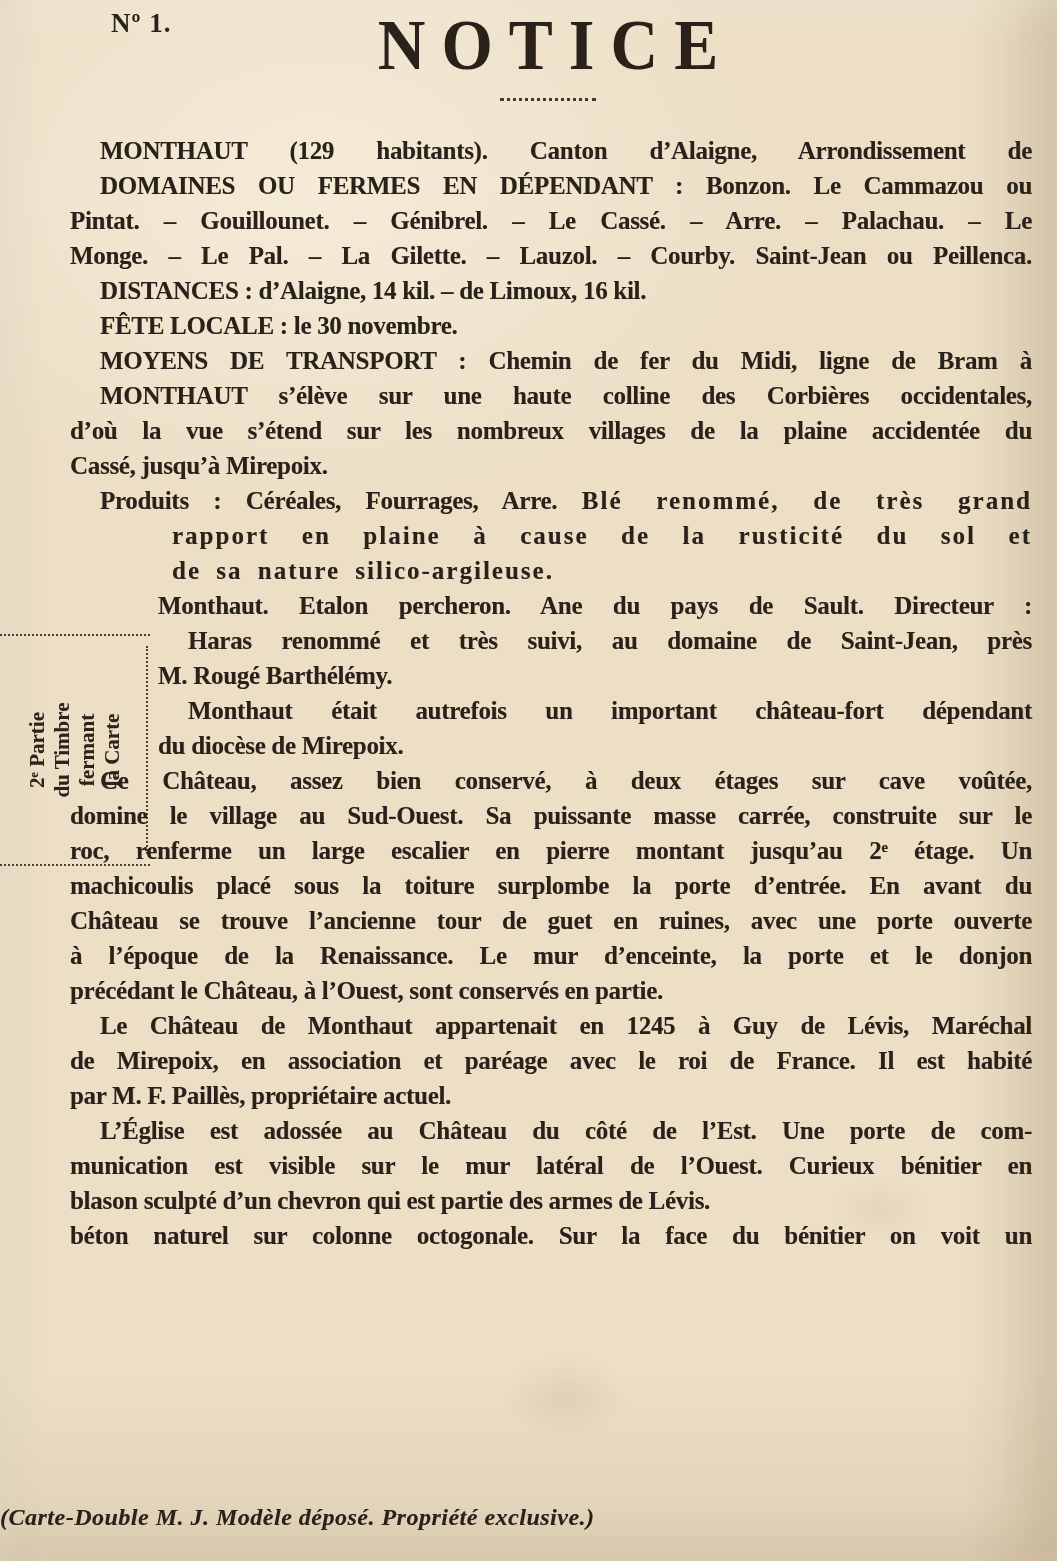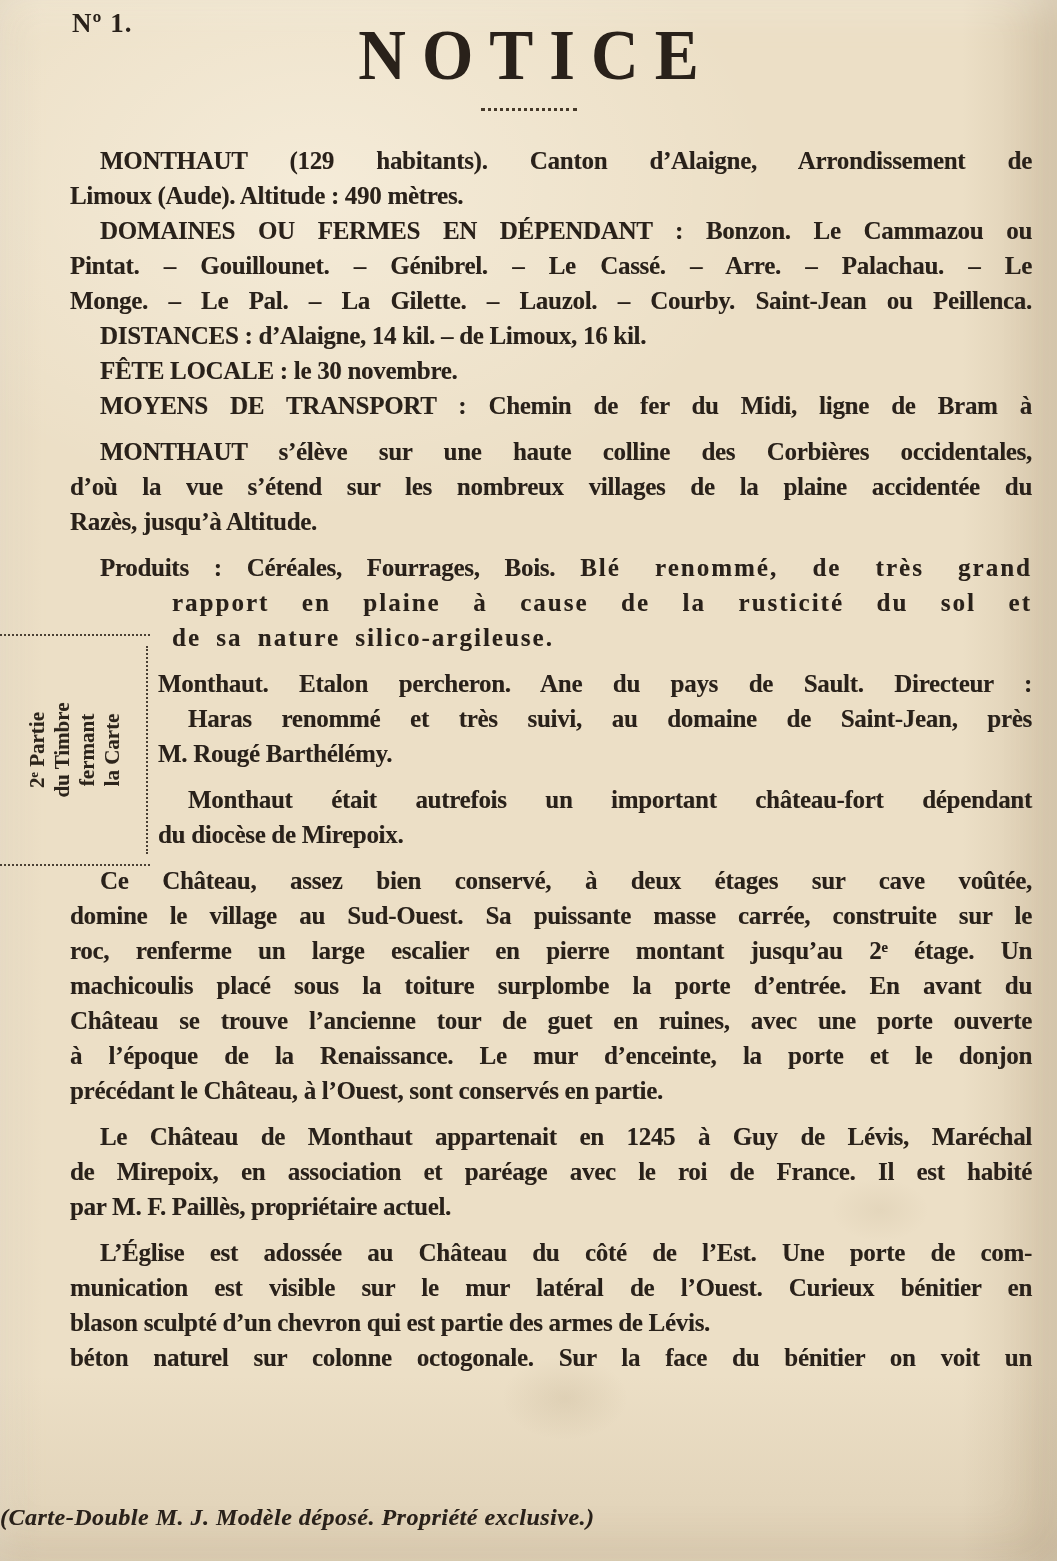--- a/index.html
+++ b/index.html
@@ -14,21 +14,21 @@
     background:
       radial-gradient(90px 60px at 565px 1398px, rgba(120,95,55,0.10), transparent 70%),
       radial-gradient(70px 45px at 880px 1210px, rgba(120,95,55,0.07), transparent 70%),
       radial-gradient(700px 500px at 30% 12%, rgba(255,250,238,0.45), transparent 65%),
       linear-gradient(to right, rgba(0,0,0,0) 91%, rgba(110,82,42,0.14)),
       linear-gradient(to bottom, rgba(0,0,0,0) 88%, rgba(110,82,42,0.10)),
       linear-gradient(to left, rgba(0,0,0,0) 96%, rgba(110,82,42,0.06)),
       #ecdfc6;
     box-shadow: inset -14px -16px 46px rgba(95,70,35,0.10), inset 8px 10px 34px rgba(255,252,240,0.35);
   }
-  .header{position:relative;padding-top:20px;}
+  .header{position:relative;padding-top:10px;margin-left:39px;}
   .page-number{
     position:absolute;left:72px;top:8px;
     font-size:27px;letter-spacing:1px;
   }
   .title{
     text-align:center;
     font-size:66px;
     line-height:70px;
     letter-spacing:16px;
     text-indent:16px; 
@@ -42,21 +42,21 @@
   .body-text{
     position:relative;
     margin-top:32px;
     padding:0 25px 0 70px;
     font-size:25px;
     line-height:35px;
     letter-spacing:-0.3px;
     text-shadow:0.3px 0.3px 0 rgba(40,30,20,0.30);
   }
   .para{margin:0;}
-  .para.g{margin-top:11px;}
+  .para.g{}
   .para.timbre{margin-left:88px;}
   .ln{text-align:justify;}
   .ln.j{text-align-last:justify;}
   .ln.ind{text-indent:30px;}
   .ln.hang{margin-left:102px;}
   .sp{letter-spacing:2px;word-spacing:7px;}
   
   .timbre-zone{position:absolute;left:0;top:634px;width:150px;height:232px;}
   .tz-top{position:absolute;left:0;top:0;width:150px;border-top:2px dotted #4a4034;}
   .tz-bottom{position:absolute;left:0;bottom:0;width:150px;border-top:2px dotted #4a4034;}
@@ -98,43 +98,42 @@
       <div>2ᵉ Partie</div>
       <div>du Timbre</div>
       <div>fermant</div>
       <div>la Carte</div>
     </div>
   </div>
 
   <div class="body-text">
       <div class="para">
         <div class="ln j ind"><span>MONTHAUT (129 habitants). Canton d’Alaigne, Arrondissement de</span></div>
-        <div class="ln"><span>Limoux (Aude). Altitude : 490 mètres.</span></div>
       </div>
       <div class="para">
         <div class="ln j ind"><span>DOMAINES OU FERMES EN DÉPENDANT : Bonzon.  Le Cammazou ou</span></div>
         <div class="ln j"><span>Pintat. – Gouillounet. – Génibrel. – Le Cassé. – Arre. – Palachau. – Le</span></div>
         <div class="ln j"><span>Monge. – Le Pal. – La Gilette. – Lauzol. – Courby.  Saint-Jean ou Peillenca.</span></div>
       </div>
       <div class="para">
         <div class="ln ind"><span>DISTANCES : d’Alaigne, 14 kil. – de Limoux, 16 kil.</span></div>
       </div>
       <div class="para">
         <div class="ln ind"><span>FÊTE LOCALE : le 30 novembre.</span></div>
       </div>
       <div class="para">
         <div class="ln j ind"><span>MOYENS DE TRANSPORT : Chemin de fer du Midi, ligne de Bram à</span></div>
       </div>
       <div class="para g">
         <div class="ln j ind"><span>MONTHAUT s’élève sur une haute colline des Corbières occidentales,</span></div>
         <div class="ln j"><span>d’où la vue s’étend sur les nombreux villages de la plaine accidentée du</span></div>
-        <div class="ln"><span>Razès, jusqu’à Altitude.</span></div>
+        <div class="ln"><span>Cassé, jusqu’à Mirepoix.</span></div>
       </div>
       <div class="para g">
-        <div class="ln j ind"><span>Produits : Céréales, Fourrages, Bois. </span><span class="sp">Blé renommé, de très grand</span></div>
+        <div class="ln j ind"><span>Produits : Céréales, Fourrages, Arre. </span><span class="sp">Blé renommé, de très grand</span></div>
         <div class="ln j hang"><span class="sp">rapport en plaine à cause de la rusticité du sol et</span></div>
         <div class="ln hang"><span class="sp">de sa nature silico-argileuse.</span></div>
       </div>
       <div class="para g timbre">
         <div class="ln j"><span>Monthaut. Etalon percheron. Ane du pays de Sault. Directeur :</span></div>
         <div class="ln j ind"><span>Haras renommé et très suivi, au domaine de Saint-Jean, près</span></div>
         <div class="ln"><span>M. Rougé Barthélémy.</span></div>
       </div>
       <div class="para g timbre">
         <div class="ln j ind"><span>Monthaut était autrefois un important château-fort dépendant</span></div>

